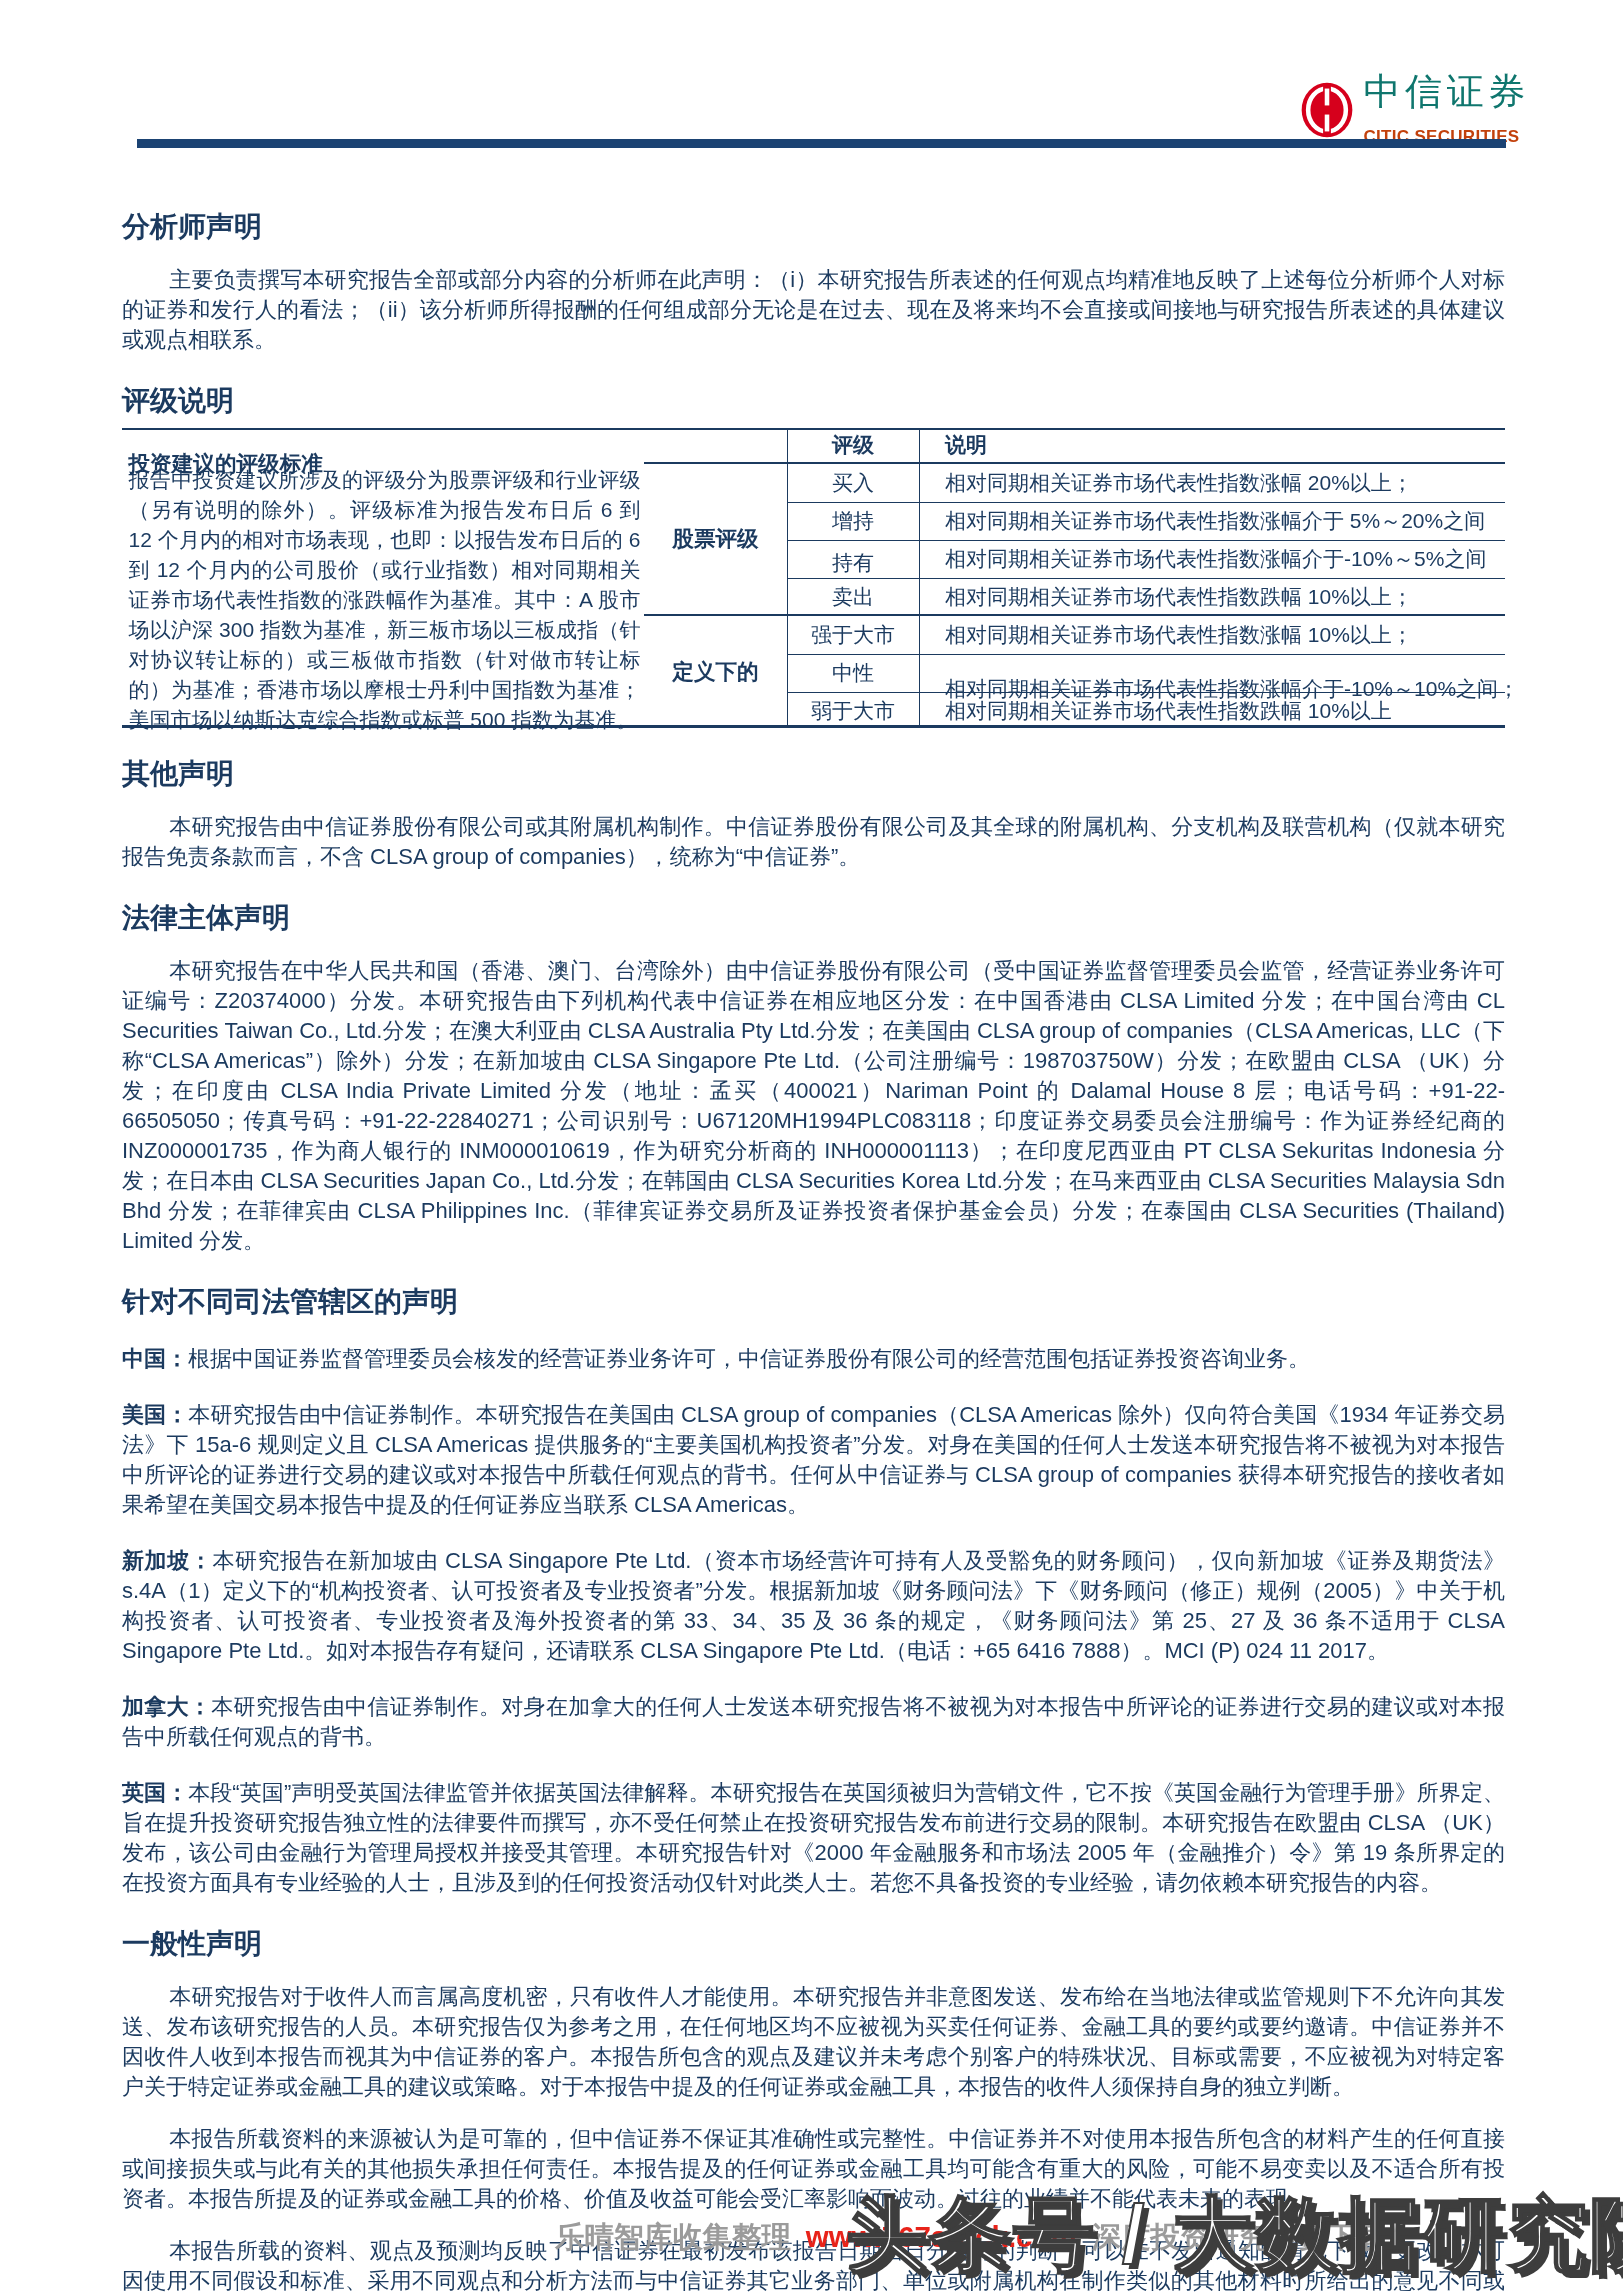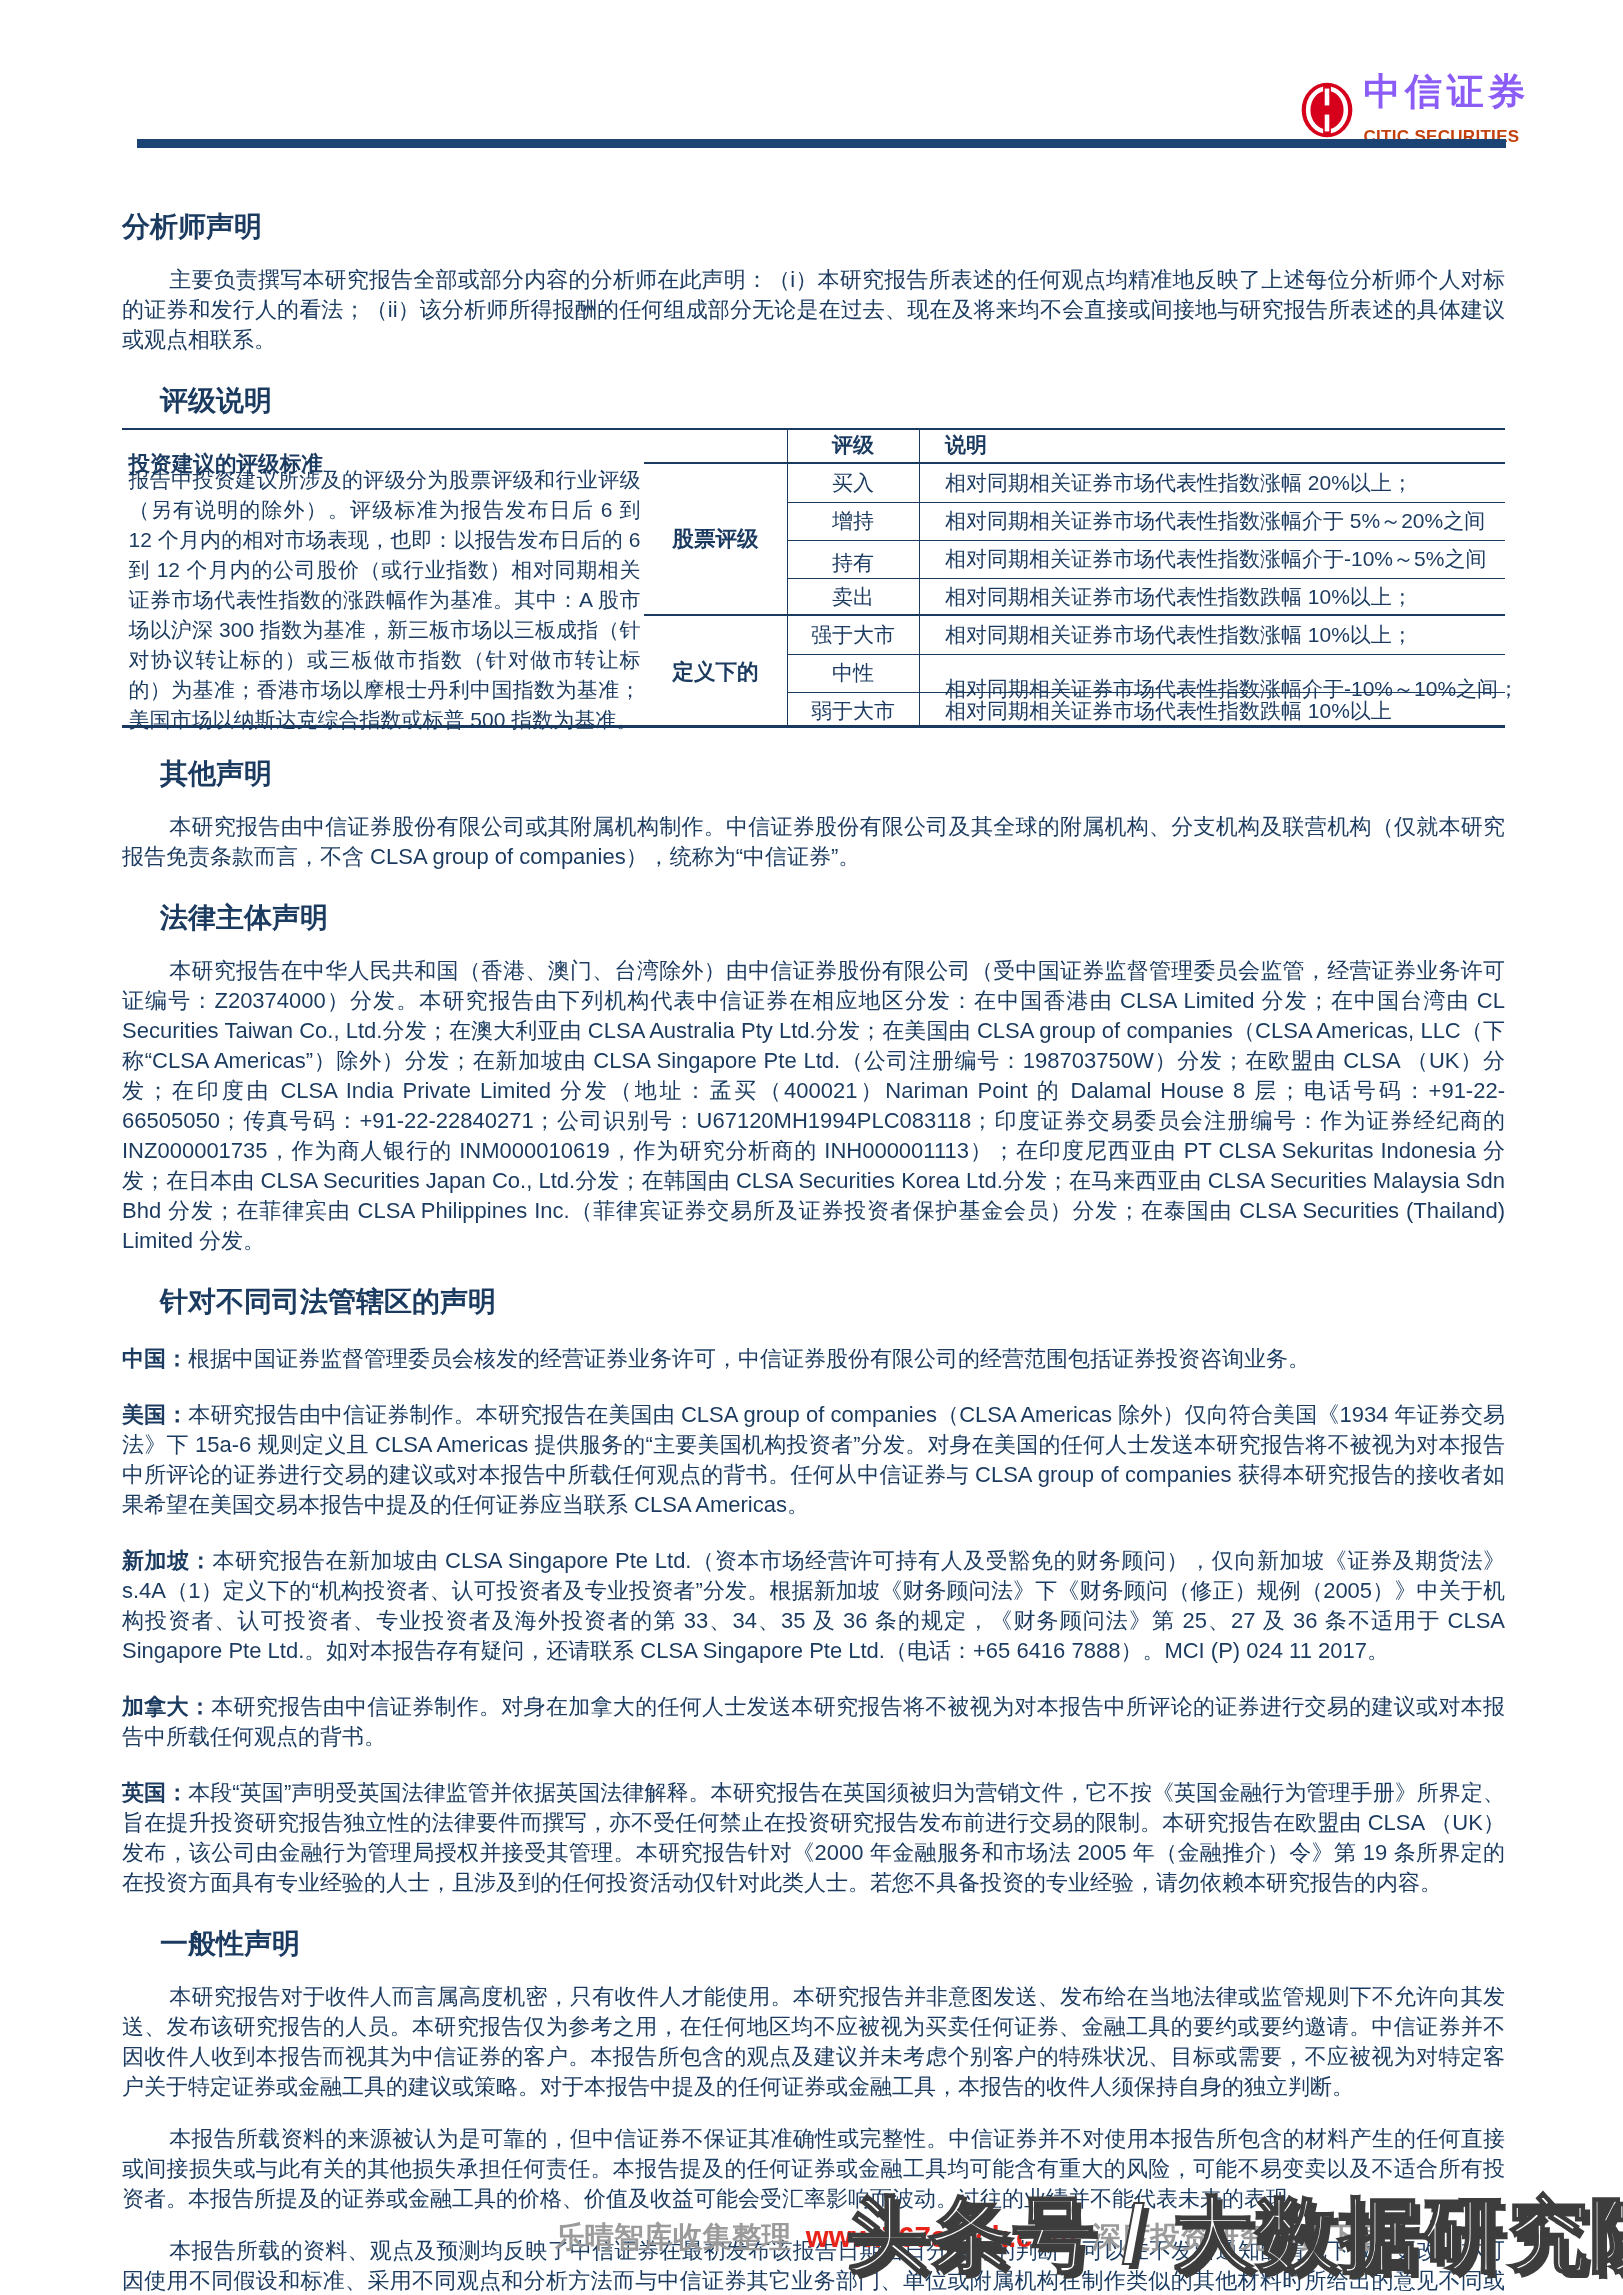--- a/index.html
+++ b/index.html
@@ -10,28 +10,28 @@
     background:#ffffff;
     font-family:"Liberation Sans", sans-serif;
     color:#1b3a5f;
     overflow:hidden;
   }
   
   .logo { position:absolute; top:72px; left:1301px; width:209px; }
   .logo-row { display:flex; align-items:center; }
   .logo-mark { width:52px; height:56px; flex:0 0 auto; }
   .logo-texts { margin-left:10.5px; }
-  .logo-zh { font-size:37px; font-weight:bold; color:#8b5cf6; letter-spacing:4.6px; line-height:39px; white-space:nowrap; }
+  .logo-zh { font-size:37px; font-weight:normal; color:#0f766e; letter-spacing:4.6px; line-height:39px; white-space:nowrap; }
   .logo-en { font-size:17px; font-weight:bold; color:#c2410c; letter-spacing:0.3px; white-space:nowrap; margin-top:16px; }
   .topbar { position:absolute; left:137px; top:139px; width:1369px; height:8.5px; background:#1b4373; }
 
   
   .content { position:absolute; left:122px; top:165px; width:1383px; }
   .sec-title { font-size:28px; font-weight:bold; color:#1b3a5f; line-height:33px;margin-top:45px; }
-  .mt-sec { margin-top:29px;margin-left:38px; }
+  .mt-sec { margin-top:29px; }
   .body-p { font-size:22px; line-height:30px; text-align:justify; color:#1b3a5f; margin-top:22px; }
   .indent { text-indent:2.15em; }
   .jur-p { font-size:22px; line-height:30px; text-align:justify; margin-top:26px; }
   .jur-p b { font-weight:bold; }
 
   
   .rtable { position:relative; width:1383px; height:300px; margin-top:10.5px; }
   .ln { position:absolute; background:#1b3a5f; }
   .c1h { position:absolute; left:6.5px; top:21px; font-size:21.6px; font-weight:bold; }
   .c1b { position:absolute; left:6.5px; top:37px; width:512px; font-size:21px; line-height:30px; text-align:justify; }

